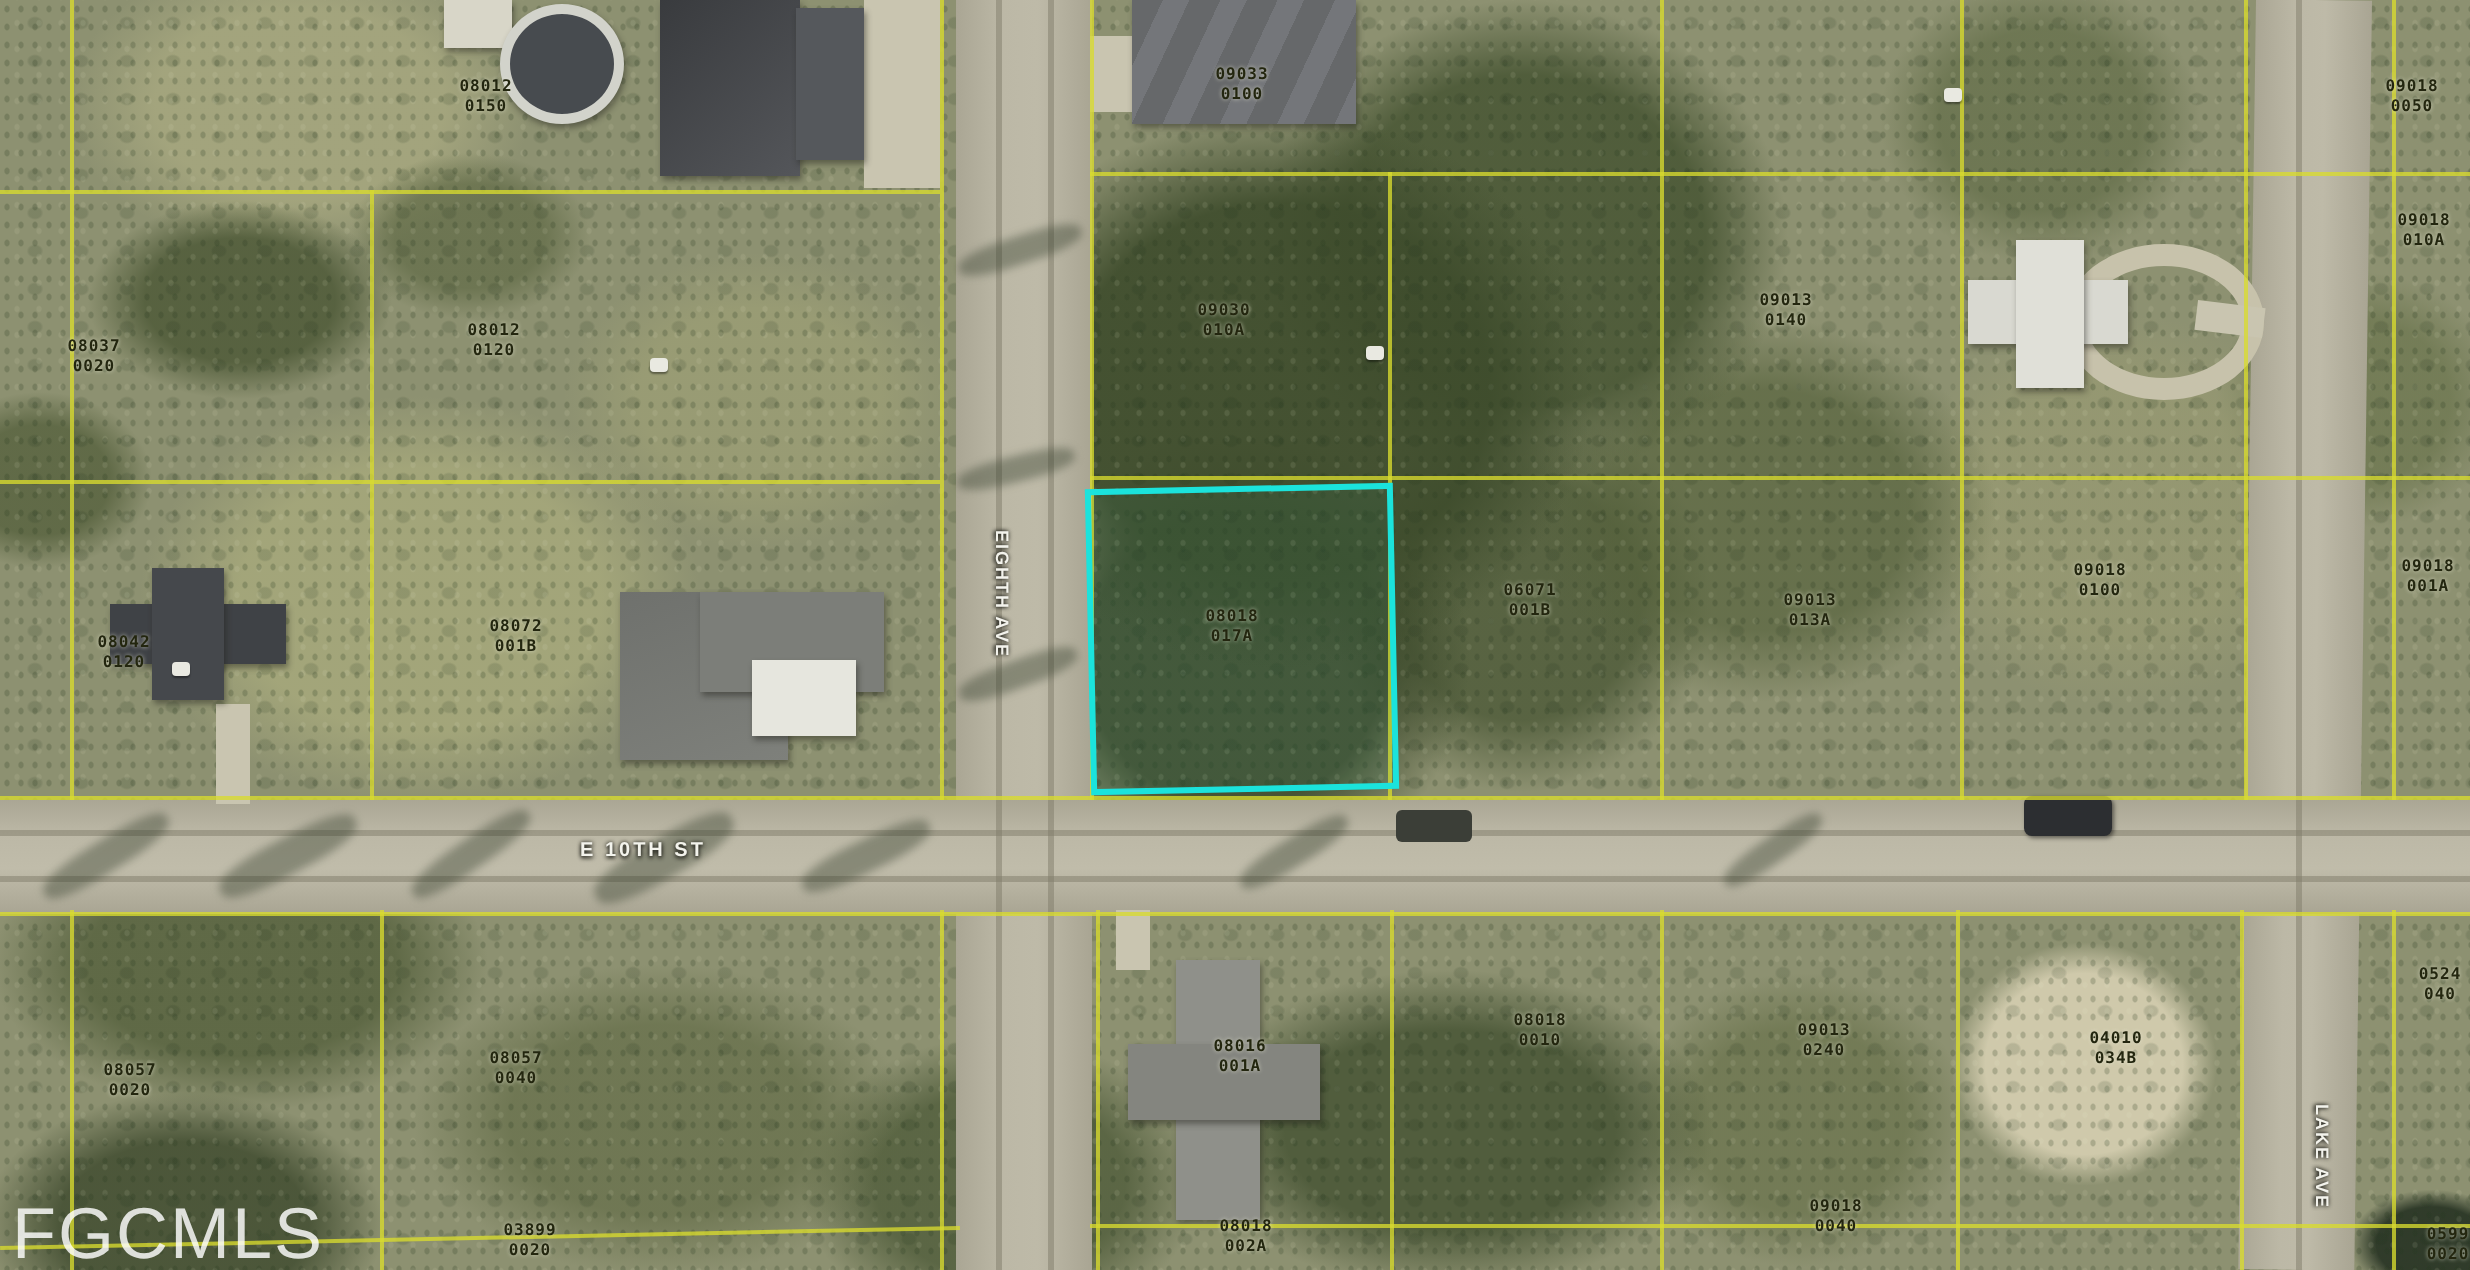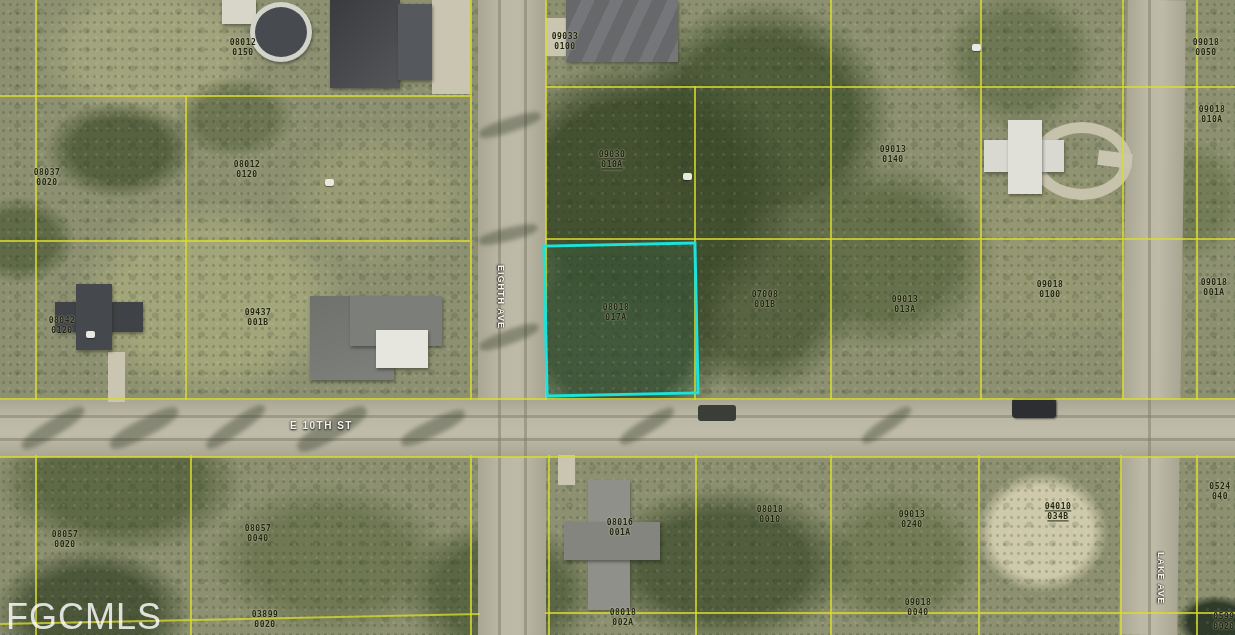--- a/index.html
+++ b/index.html
@@ -167,58 +167,58 @@
 
   <div class="abs street-label" style="left:290px;top:420px;">E 10TH ST</div>
   <div class="abs street-label vert" style="left:496px;top:265px;">EIGHTH AVE</div>
   <div class="abs street-label vert" style="left:1156px;top:552px;">LAKE AVE</div>
 
   <div id="labels-layer" class="abs" style="inset:0;">
       <div class="plabel" style="left: 243px; top: 48px;">
         <div>08012</div>
         <div>0150</div>
       </div>
-      <div class="plabel" style="left: 565px; top: 42px;">
+      <div class="plabel" style="left: 621px; top: 42px;">
         <div>09033</div>
         <div>0100</div>
       </div>
       <div class="plabel" style="left: 1206px; top: 48px;">
         <div>09018</div>
         <div>0050</div>
       </div>
       <div class="plabel" style="left: 47px; top: 178px;">
         <div>08037</div>
         <div>0020</div>
       </div>
       <div class="plabel" style="left: 247px; top: 170px;">
         <div>08012</div>
         <div>0120</div>
       </div>
-      <div class="plabel" style="left: 612px; top: 160px; text-decoration: underline;">
+      <div class="plabel" style="left: 612px; top: 160px;">
         <div>09030</div>
         <div>010A</div>
       </div>
       <div class="plabel" style="left: 893px; top: 155px;">
         <div>09013</div>
         <div>0140</div>
       </div>
       <div class="plabel" style="left: 1212px; top: 115px;">
         <div>09018</div>
         <div>010A</div>
       </div>
       <div class="plabel" style="left: 62px; top: 326px;">
         <div>08042</div>
         <div>0120</div>
       </div>
       <div class="plabel" style="left: 258px; top: 318px;">
-        <div>09437</div>
+        <div>08072</div>
         <div>001B</div>
       </div>
       <div class="plabel" style="left: 765px; top: 300px;">
-        <div>07008</div>
+        <div>06071</div>
         <div>001B</div>
       </div>
       <div class="plabel" style="left: 905px; top: 305px;">
         <div>09013</div>
         <div>013A</div>
       </div>
       <div class="plabel" style="left: 1050px; top: 290px;">
         <div>09018</div>
         <div>0100</div>
       </div>
@@ -239,21 +239,21 @@
         <div>001A</div>
       </div>
       <div class="plabel" style="left: 770px; top: 515px;">
         <div>08018</div>
         <div>0010</div>
       </div>
       <div class="plabel" style="left: 912px; top: 520px;">
         <div>09013</div>
         <div>0240</div>
       </div>
-      <div class="plabel" style="left: 1058px; top: 512px; text-decoration: underline;">
+      <div class="plabel" style="left: 1058px; top: 524px;">
         <div>04010</div>
         <div>034B</div>
       </div>
       <div class="plabel" style="left: 1220px; top: 492px;">
         <div>0524</div>
         <div>040</div>
       </div>
       <div class="plabel" style="left: 265px; top: 620px;">
         <div>03899</div>
         <div>0020</div>

